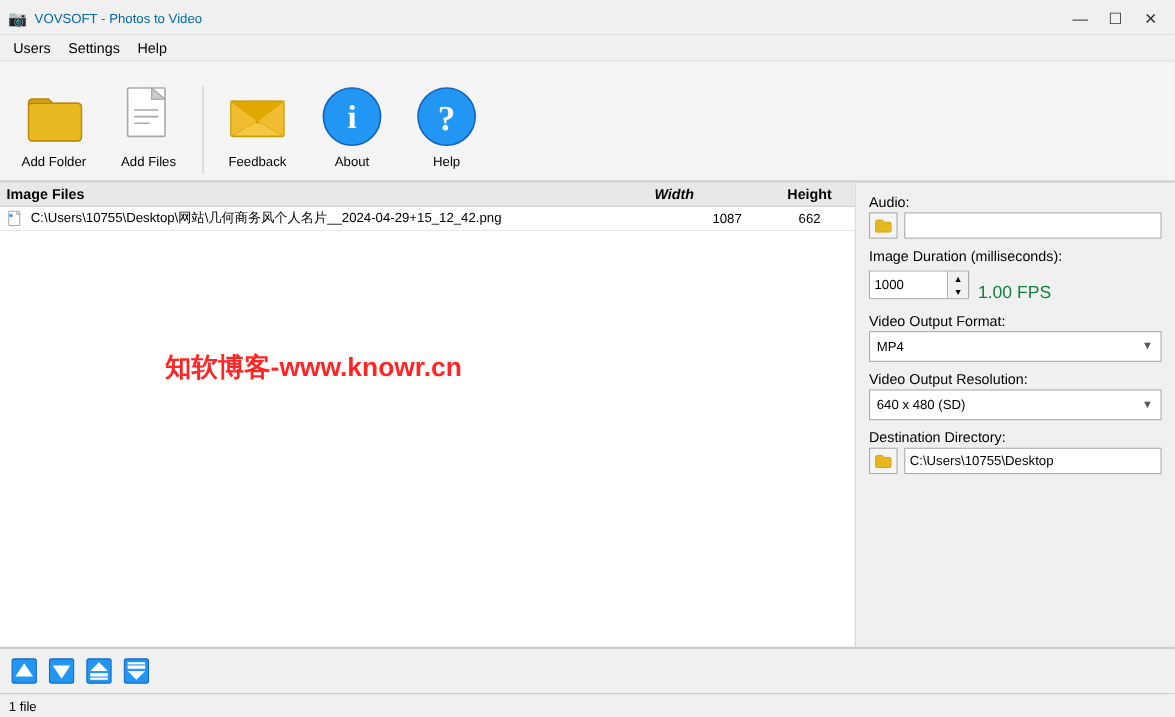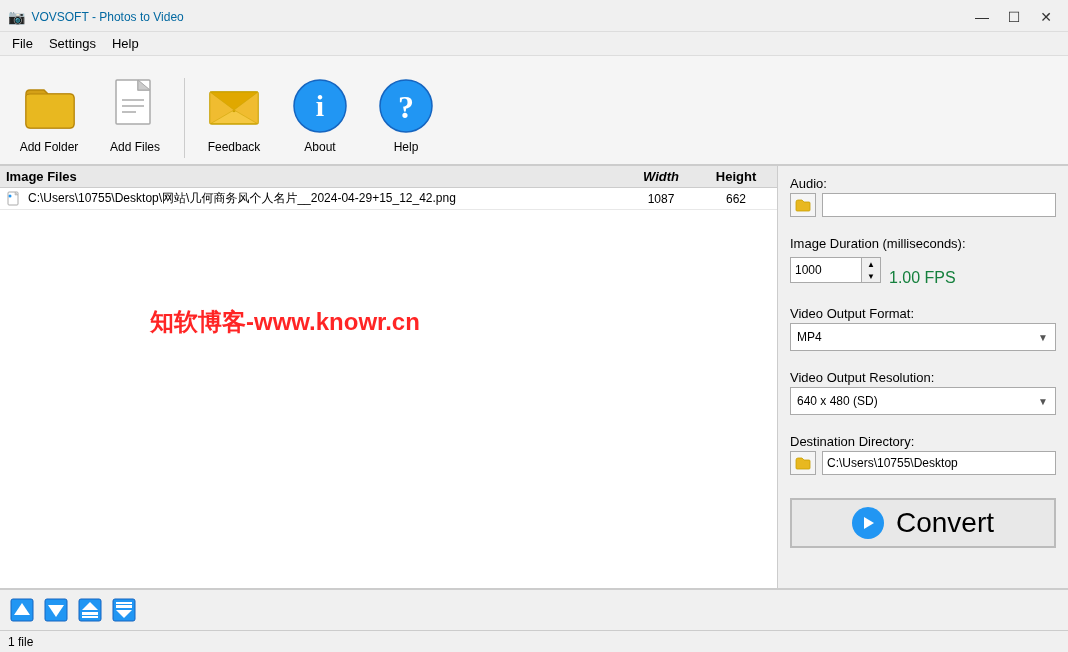--- a/index.html
+++ b/index.html
@@ -119,20 +119,21 @@
       flex-direction: column;
       border-right: 1px solid #ccc;
       background: #fff;
     }
     .file-list-header {
       display: flex;
       background: #e8e8e8;
       border-bottom: 1px solid #ccc;
       padding: 3px 6px;
       font-weight: bold;
+      gap: 48px;
     }
     .file-list-header .col-name { flex: 1; }
     .file-list-header .col-width { width: 80px; text-align: center; font-style: italic; }
     .file-list-header .col-height { width: 70px; text-align: center; }
 
     .file-list-table {
       flex: 1;
       overflow-y: auto;
       background: #fff;
     }
@@ -197,21 +198,21 @@
       align-items: center;
     }
 
     
     .right-panel {
       width: 290px;
       padding: 10px 12px;
       background: #f0f0f0;
       display: flex;
       flex-direction: column;
-      gap: 19px;
+      gap: 8px;
       overflow-y: auto;
     }
     .panel-label {
       font-size: 13px;
       color: #000;
       margin-bottom: 2px;
     }
     .panel-row {
       display: flex;
       align-items: center;
@@ -360,21 +361,21 @@
     <span class="title-bar-title">VOVSOFT - Photos to Video</span>
   </div>
   <div class="title-bar-controls">
     <button class="title-bar-btn">—</button>
     <button class="title-bar-btn">☐</button>
     <button class="title-bar-btn close">✕</button>
   </div>
 </div>
 
 <div class="menu-bar">
-  <span class="menu-item">File</span>
+  <span class="menu-item">Users</span>
   <span class="menu-item">Settings</span>
   <span class="menu-item">Help</span>
 </div>
 
 <div class="toolbar">
 
   <button class="toolbar-btn">
     <div class="toolbar-icon">
       <svg width="55" height="60" viewBox="0 0 55 60">
         <path d="M4 18 Q4 14 8 14 L22 14 L26 18 L48 18 Q52 18 52 22 L52 48 Q52 52 48 52 L8 52 Q4 52 4 48 Z" fill="#d4a017" stroke="#b8860b" stroke-width="1.5"></path>
@@ -453,21 +454,21 @@
               <polygon points="9,1 12,4 9,4" fill="#ccc" stroke="#aaa" stroke-width="0.5"></polygon>
               <circle cx="4" cy="5" r="1.5" fill="#2196f3"></circle>
             </svg>
           </span>
           <span class="file-path">C:\Users\10755\Desktop\网站\几何商务风个人名片__2024-04-29+15_12_42.png</span>
           <span class="file-width">1087</span>
           <span class="file-height">662</span>
         </div>
       </div>
 
-      <div class="watermark" style="top: 118px; left: 150px;">知软博客-www.knowr.cn</div>
+      <div class="watermark" style="top: 130px; left: 150px;">知软博客-www.knowr.cn</div>
     </div>
   </div>
 
   <div class="right-panel">
 
     <div>
       <div class="panel-label">Audio:</div>
       <div class="panel-row">
         <button class="folder-btn">
           <svg width="16" height="14" viewBox="0 0 16 14">
@@ -520,28 +521,20 @@
       <div class="dest-row">
         <button class="folder-btn">
           <svg width="16" height="14" viewBox="0 0 16 14">
             <path d="M1 4 Q1 2 3 2 L7 2 L9 4 L14 4 Q15 4 15 5 L15 12 Q15 13 14 13 L2 13 Q1 13 1 12 Z" fill="#e8b820" stroke="#c8a000" stroke-width="0.8"></path>
           </svg>
         </button>
         <input class="dest-input" type="text" value="C:\Users\10755\Desktop" style="">
       </div>
     </div>
 
-    <button class="convert-btn">
-      <div class="convert-arrow">
-        <svg width="18" height="18" viewBox="0 0 18 18">
-          <polygon points="5,3 15,9 5,15" fill="white"></polygon>
-        </svg>
-      </div>
-      <span>Convert</span>
-    </button>
   </div>
 </div>
 
 <div class="bottom-bar">
   <button class="bottom-btn" title="Move up">
     <svg width="24" height="24" viewBox="0 0 24 24">
       <rect x="1" y="1" width="22" height="22" rx="2" fill="#2196f3" stroke="#1565c0" stroke-width="1"></rect>
       <polygon points="12,5 20,17 4,17" fill="white"></polygon>
     </svg>
   </button>

